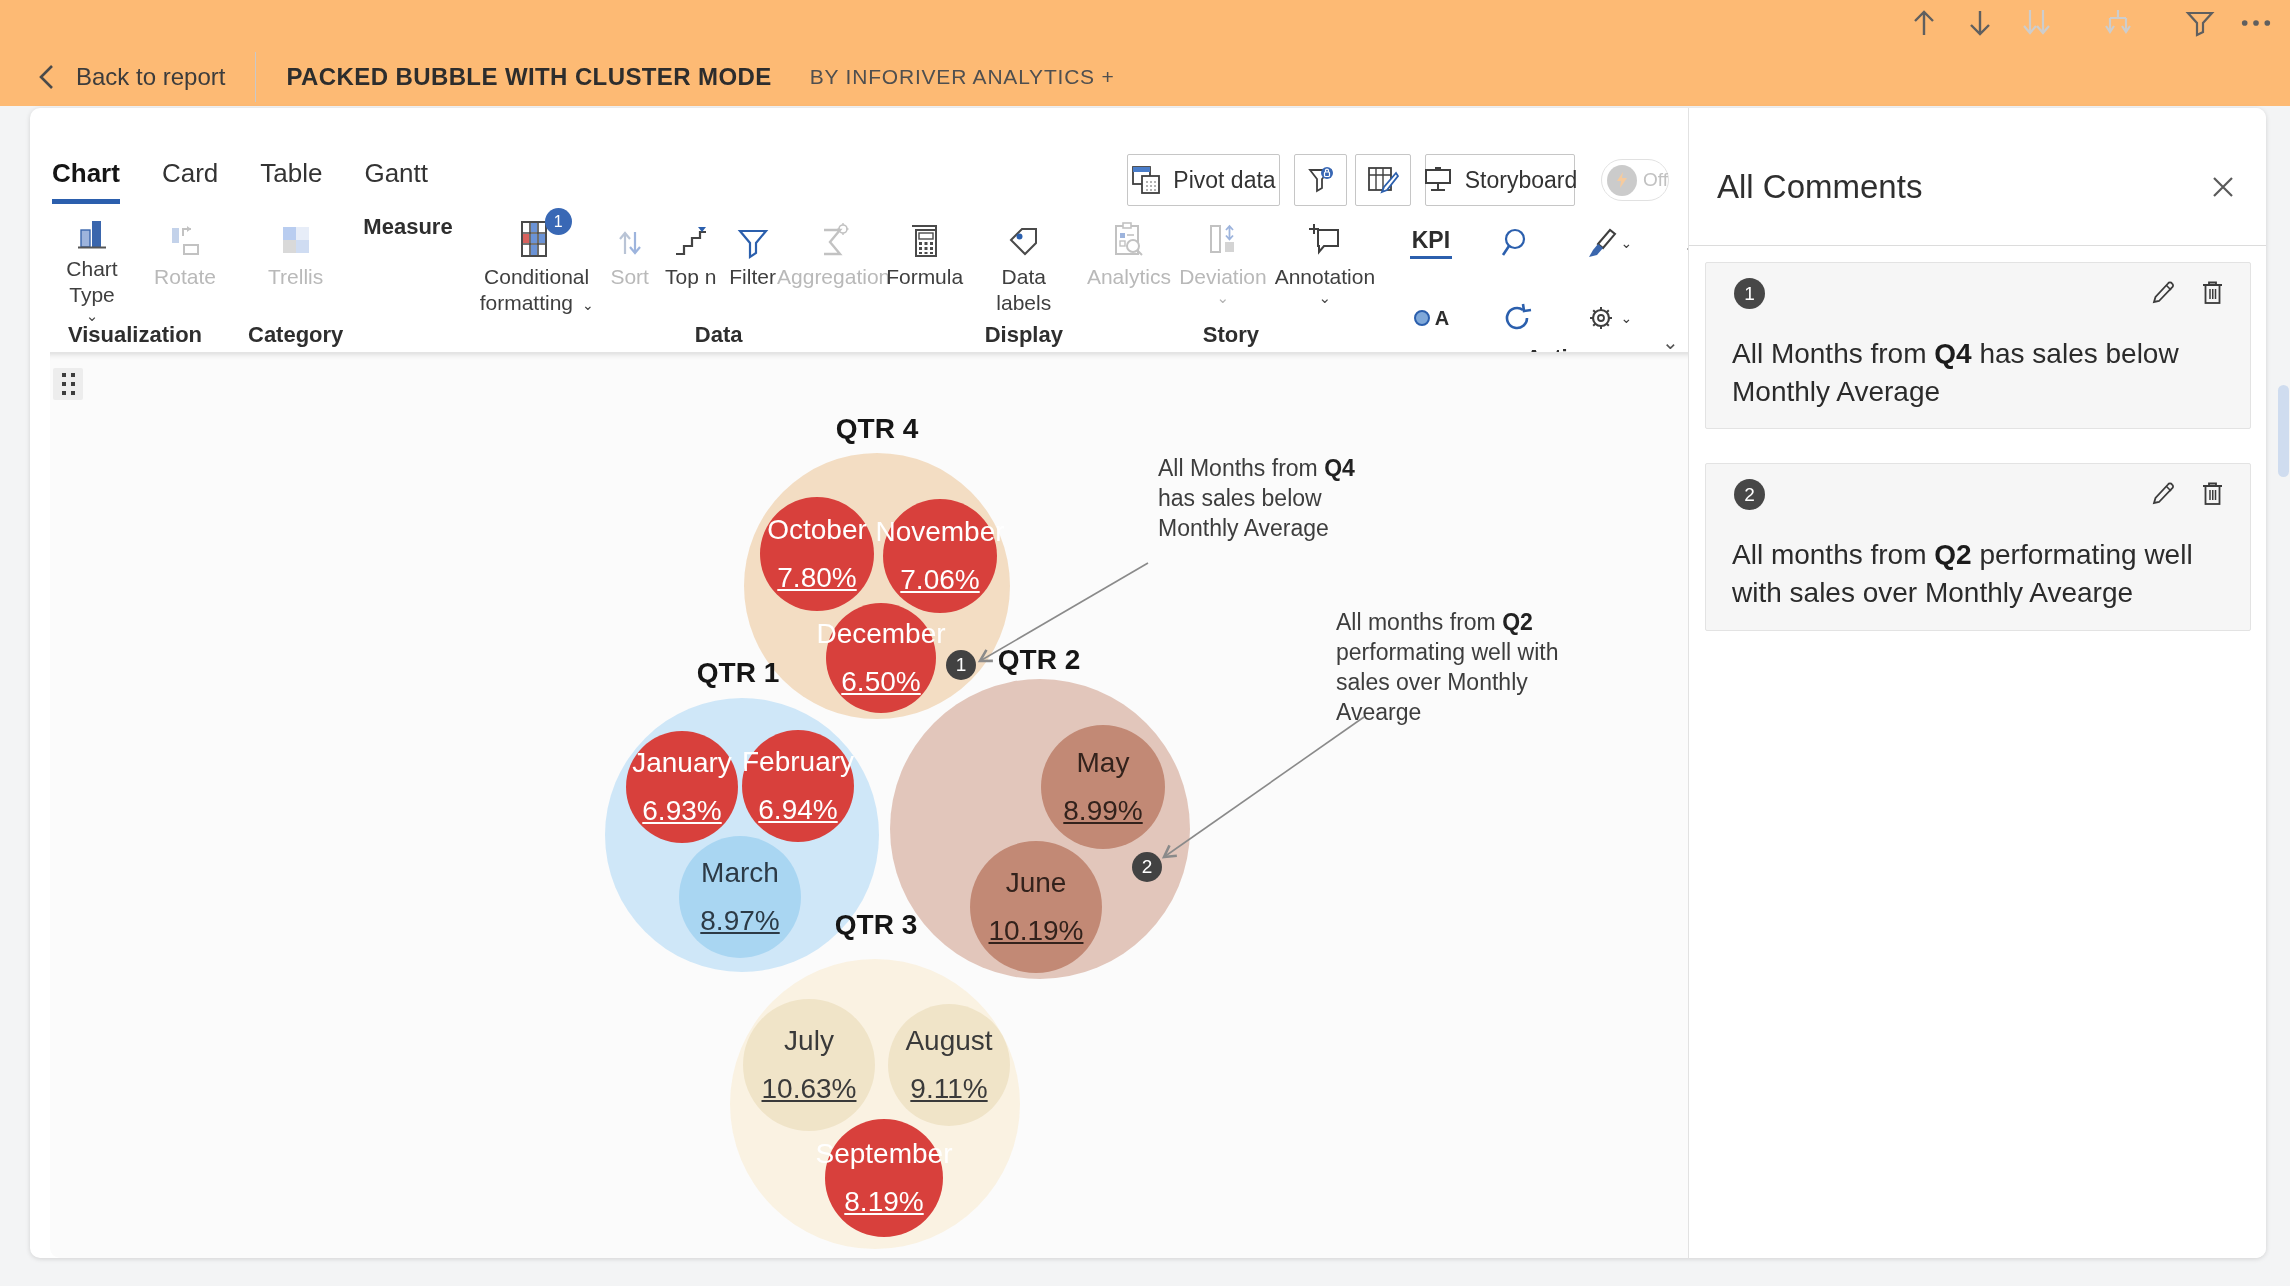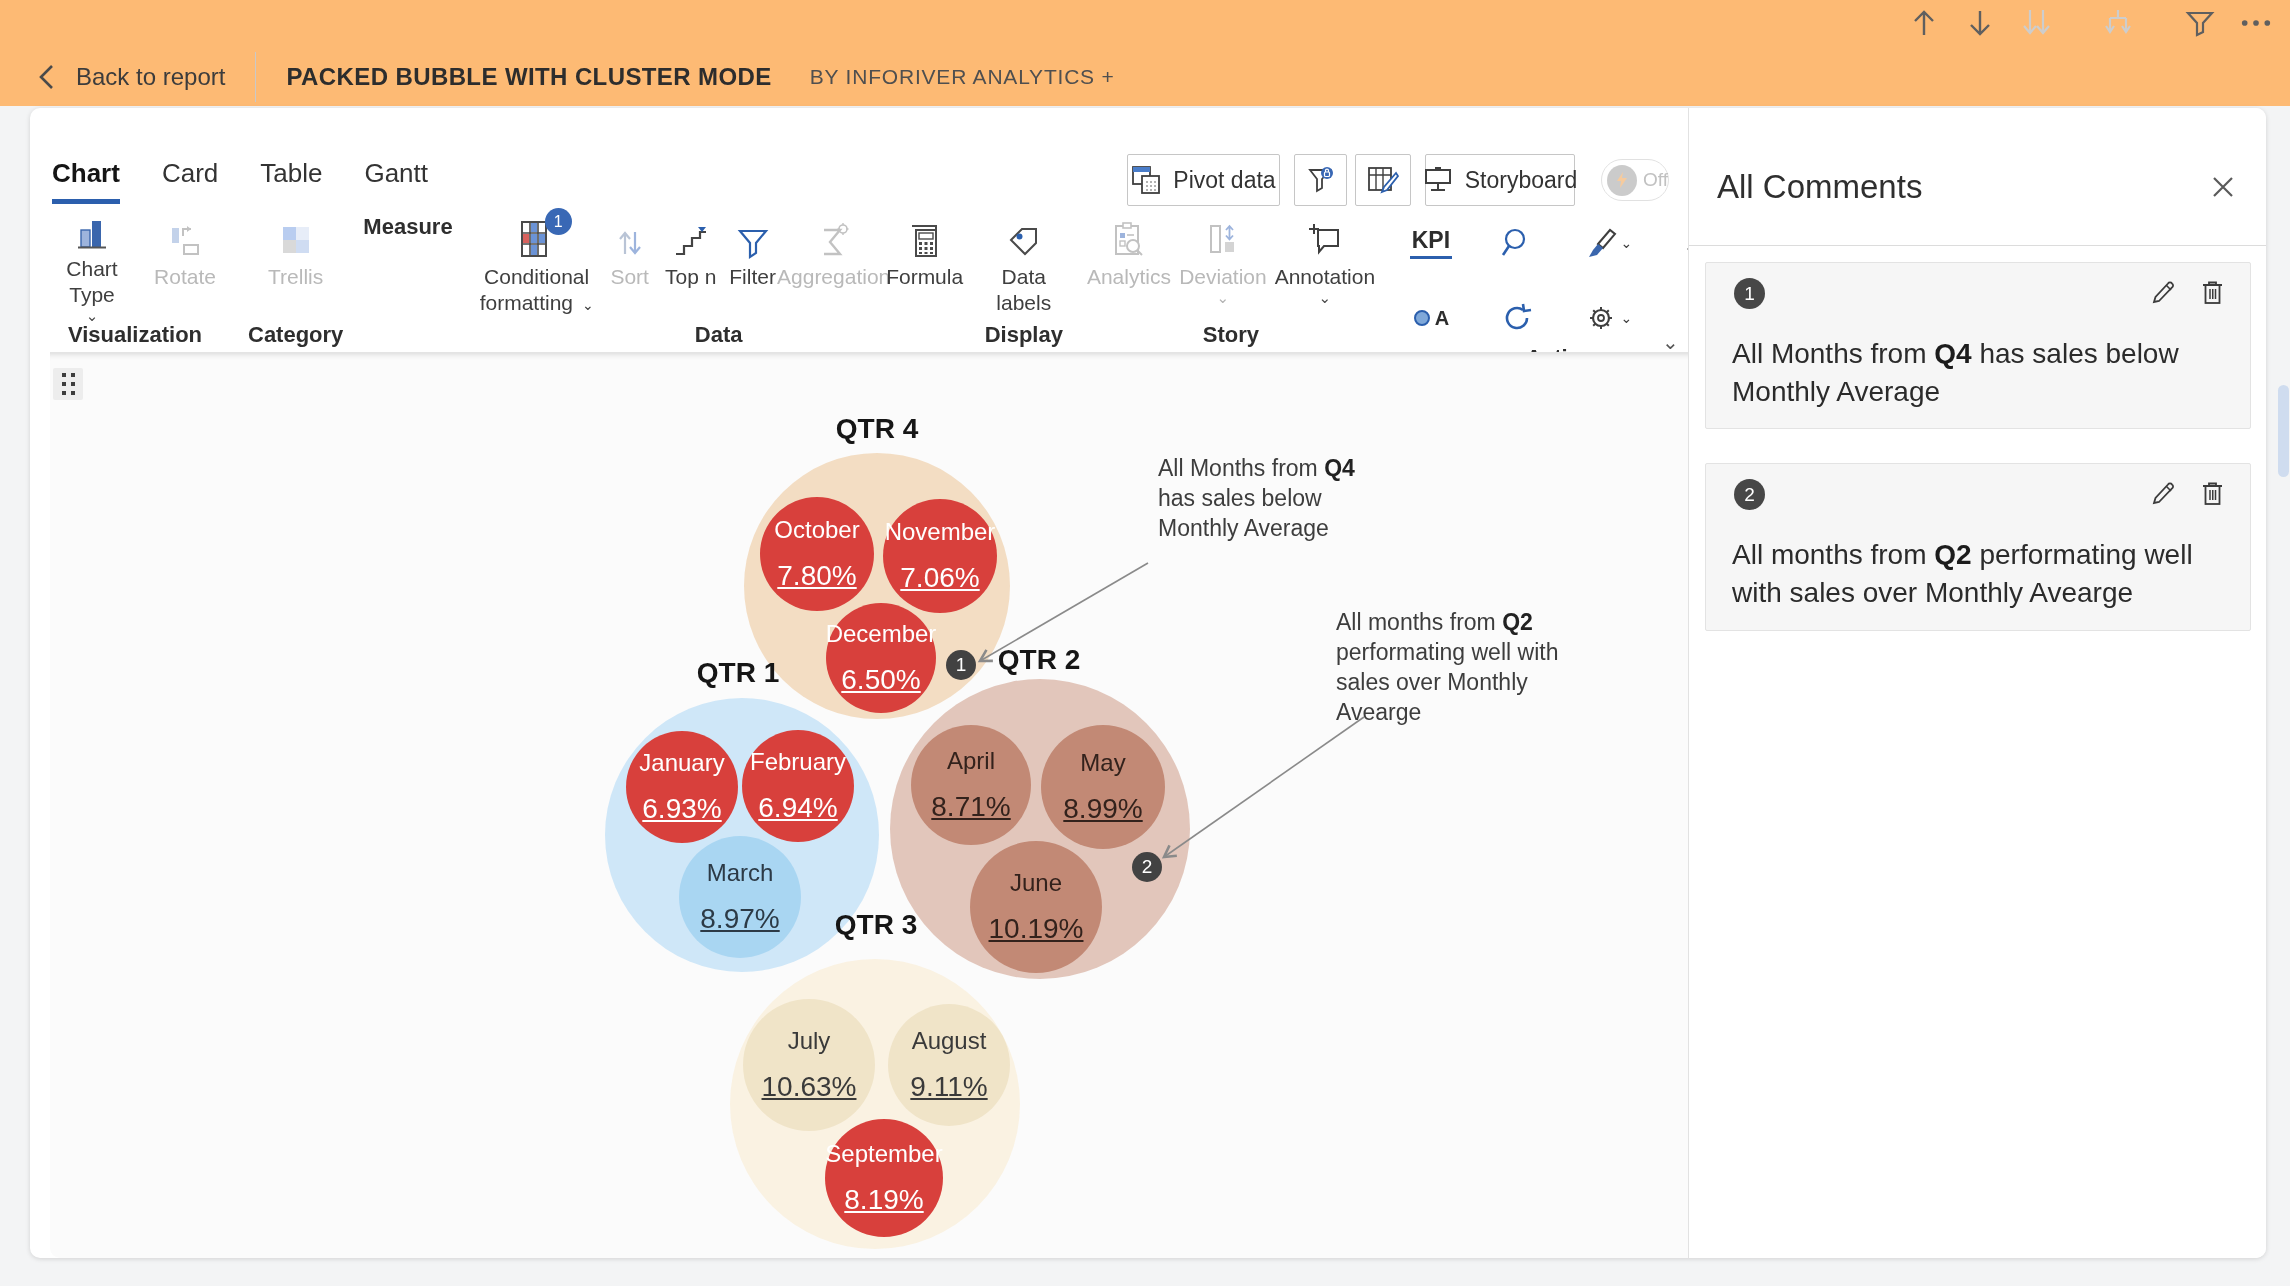--- a/index.html
+++ b/index.html
@@ -63,21 +63,21 @@
   
   .canvas { position:absolute; left:0; top:244px; width:1658px; height:906px; background:#fbfbfb;
             border-top:1px solid #e4e4e4; box-shadow:inset 0 7px 7px -7px rgba(0,0,0,.2); border-radius:0 0 0 10px; overflow:hidden;margin-left:20px; }
   .drag-handle { position:absolute; left:3px; top:15px; width:30px; height:32px; background:#ededed; border-radius:2px;
                  display:grid; grid-template-columns:4px 4px; gap:5px; align-content:center; justify-content:center; cursor:grab; }
   .drag-handle i { width:4px; height:4px; background:#3c3c3c; }
 
   .qtr-label { position:absolute; font-size:28px; font-weight:700; color:#161616; transform:translate(-50%,-50%); white-space:nowrap; }
   .cluster { position:absolute; border-radius:50%; }
   .bubble { position:absolute; border-radius:50%; display:flex; flex-direction:column; align-items:center; justify-content:center; gap:16px; }
-  .bubble .m { font-size:24px; }
+  .bubble .m { font-size:28px; }
   .bubble .v { font-size:28px;text-decoration:underline; }
   .bubble.red { background:#d8403c; color:#ffffff; }
   .bubble.rose { background:#c28975; color:#33221c; }
   .bubble.cream { background:#f0e4c8; color:#3a3a3a; }
   .bubble.blue { background:#a9d6f2; color:#2c3a46; }
 
   .num-badge { position:absolute; width:30px; height:30px; border-radius:50%; background:#424242; color:#fff;
                font-size:19px; display:flex; align-items:center; justify-content:center; transform:translate(-50%,-50%); }
   .annot-text { position:absolute; font-size:23px; line-height:30px; color:#3d3d3d; }
   .annot-text b { font-weight:700; color:#222; }
@@ -511,24 +511,20 @@
       </div>
       <div class="bubble red" style="left:692px;top:377px;width:112px;height:112px">
         <span class="m">February</span>
           <span class="v">6.94%</span>
       </div>
       <div class="bubble blue" style="left:629px;top:483px;width:122px;height:122px">
         <span class="m">March</span>
           <span class="v">8.97%</span>
       </div>
 
-      <div class="bubble rose" style="left:861px;top:372px;width:120px;height:120px">
-        <span class="m">April</span>
-          <span class="v">8.71%</span>
-      </div>
       <div class="bubble rose" style="left:991px;top:372px;width:124px;height:124px">
         <span class="m">May</span>
           <span class="v">8.99%</span>
       </div>
       <div class="bubble rose" style="left:920px;top:488px;width:132px;height:132px">
         <span class="m">June</span>
           <span class="v">10.19%</span>
       </div>
 
       <div class="bubble cream" style="left:693px;top:646px;width:132px;height:132px">

